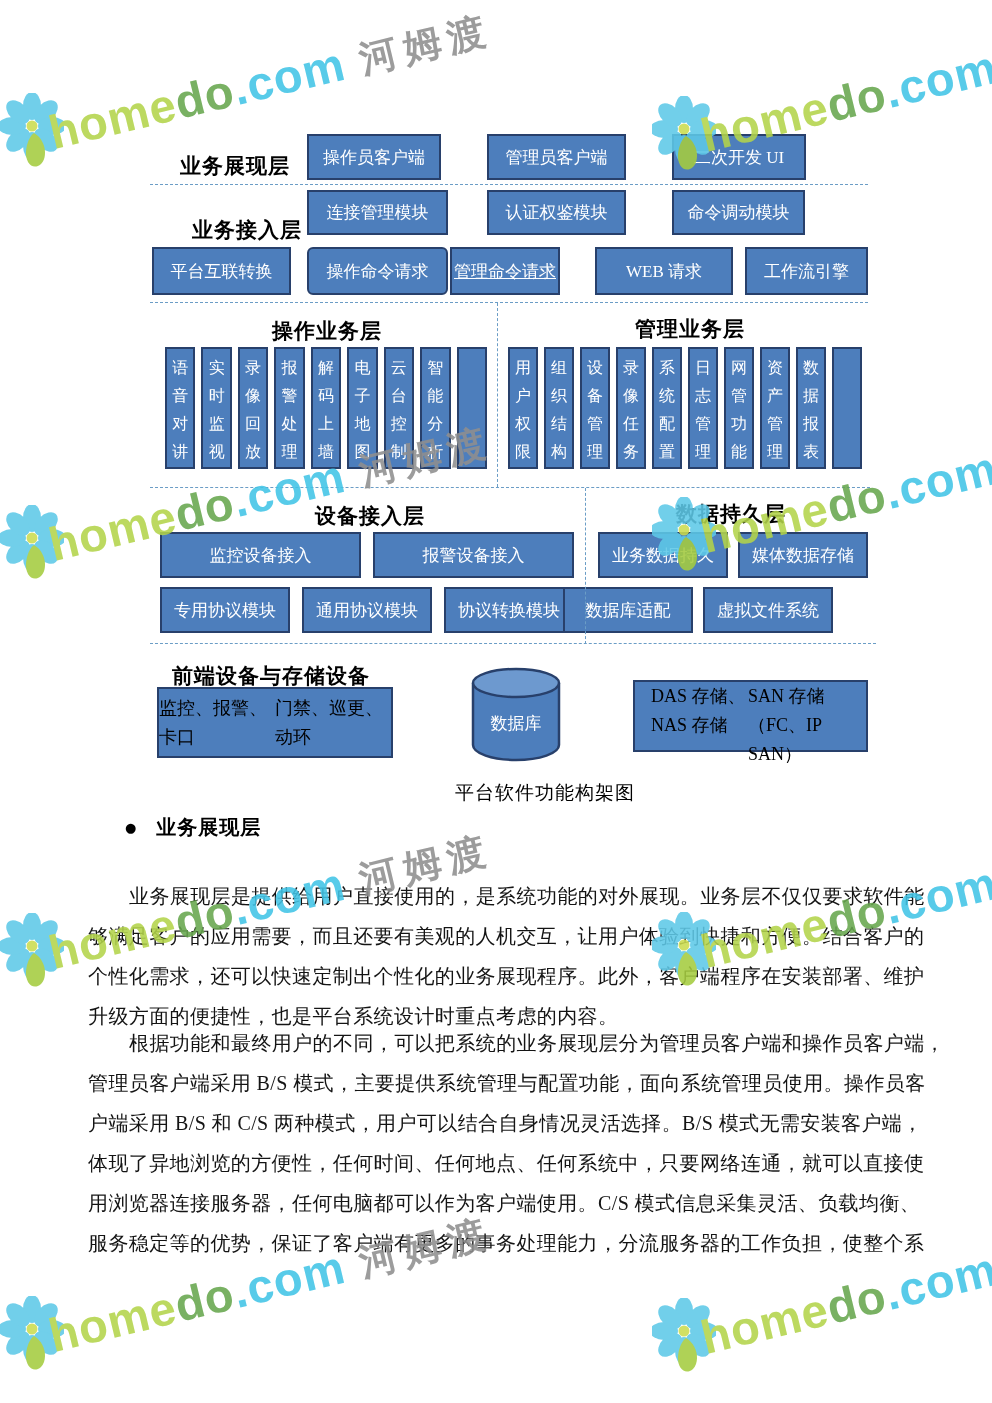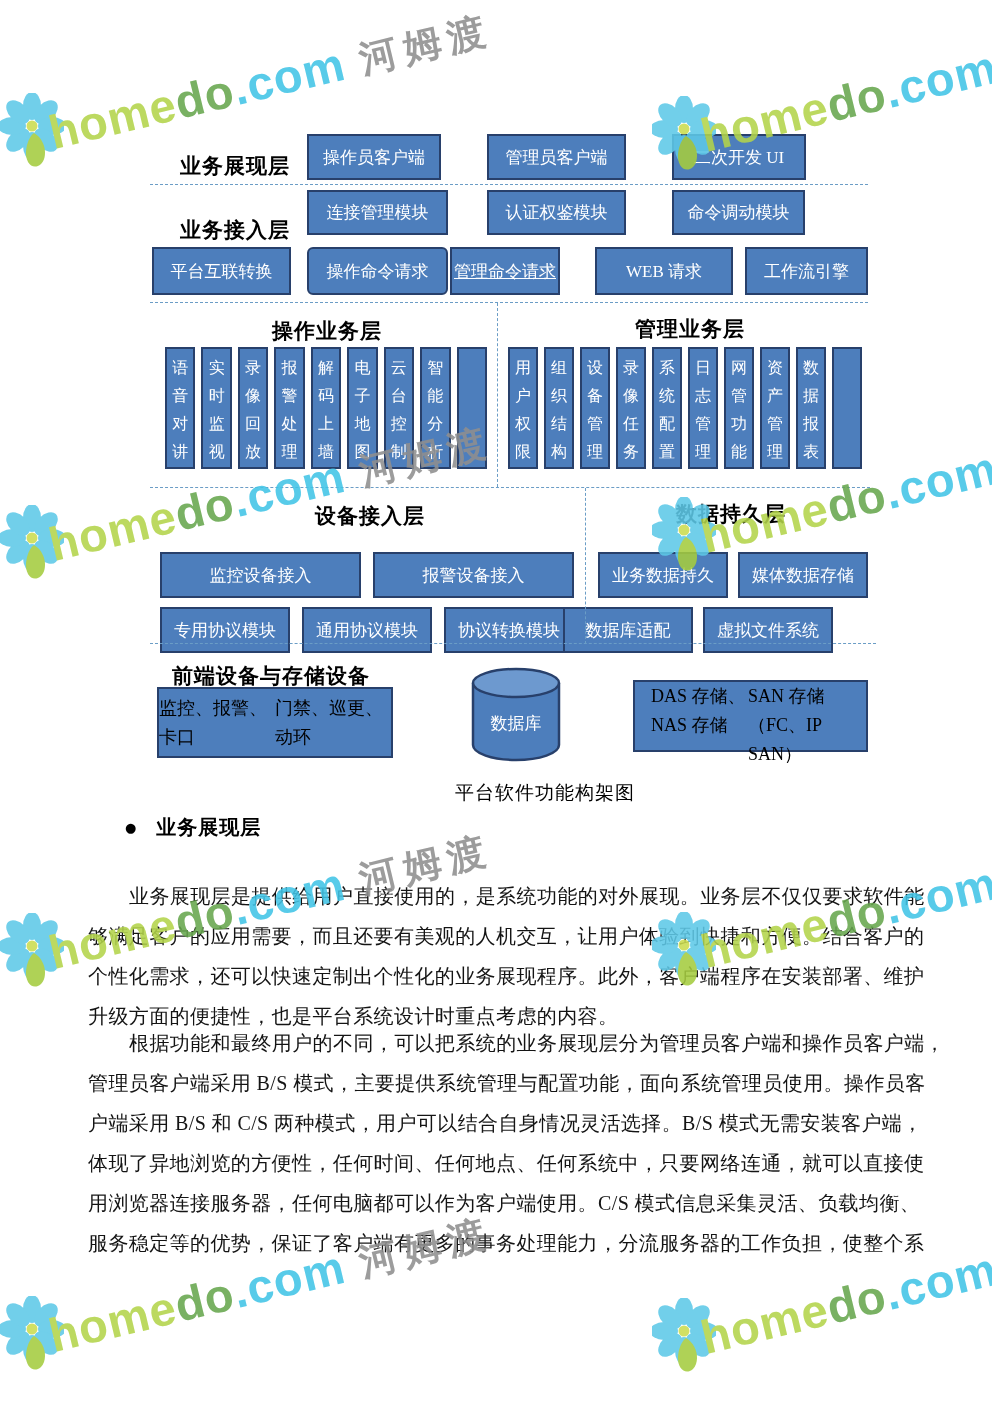--- a/index.html
+++ b/index.html
@@ -22,21 +22,21 @@
   }
   .hline{position:absolute; height:0; border-top:1px dashed var(--dash,#6b9dc6);}
   .vline{position:absolute; width:0; border-left:1px dashed var(--dash,#6b9dc6);}
   .vcols{position:absolute; display:flex;}
   .vcols .vcol{
     flex:1; box-sizing:border-box; margin:0 3px;
     background:var(--box-fill,#4d7ebc); border:2px solid var(--box-border,#2b4066);
     color:#fff; font-size:16px; line-height:28px; padding-top:5px;
     text-align:center; white-space:pre-line;
   }
-  .hboxes{position:absolute; display:flex;margin-top:20px;}
+  .hboxes{position:absolute; display:flex;}
   .hboxes .hcell{
     flex:1; box-sizing:border-box;
     background:var(--box-fill,#4d7ebc); border:2px solid var(--box-border,#2b4066);
     color:#fff; display:flex; align-items:center; justify-content:center;
     font-size:17px; white-space:nowrap;
   }
   .hboxes.gap13 .hcell{margin:0 6px;}
   .hboxes.gap10 .hcell{margin:0 5px;}
   .multiline-box{
     position:absolute; box-sizing:border-box;
@@ -81,21 +81,21 @@
 <div class="page" style="--box-fill: #4d7ebc; --box-border: #28406b; --dash: #6b9dc6;">
 
   <div>
 
     <div class="layer-label" style="left:180px; top:152px;">业务展现层</div>
     <div class="dbox" style="left:307px; top:134px; width:134px; height:46px;">操作员客户端</div>
     <div class="dbox" style="left:487px; top:134px; width:139px; height:46px;">管理员客户端</div>
     <div class="dbox" style="left:672px; top:134px; width:134px; height:46px;">二次开发 UI</div>
     <div class="hline" style="left:150px; top:184px; width:718px;"></div>
 
-    <div class="layer-label" style="left:180px; top:216px;">业务接入层</div>
+    <div class="layer-label" style="left:192px; top:216px;">业务接入层</div>
     <div class="dbox" style="left:307px; top:190px; width:141px; height:45px;">连接管理模块</div>
     <div class="dbox" style="left:487px; top:190px; width:139px; height:45px;">认证权鉴模块</div>
     <div class="dbox" style="left:672px; top:190px; width:133px; height:45px;">命令调动模块</div>
 
     <div class="dbox" style="left:152px; top:247px; width:139px; height:48px;">平台互联转换</div>
     <div class="dbox" style="left:307px; top:247px; width:141px; height:48px;border-radius:6px;">操作命令请求</div>
     <div class="dbox" style="left:450px; top:247px; width:110px; height:48px;text-decoration:underline;">管理命令请求</div>
     <div class="dbox" style="left:595px; top:247px; width:138px; height:48px;">WEB 请求</div>
     <div class="dbox" style="left:745px; top:247px; width:123px; height:48px;">工作流引擎</div>
     <div class="hline" style="left:150px; top:302px; width:718px;"></div>

